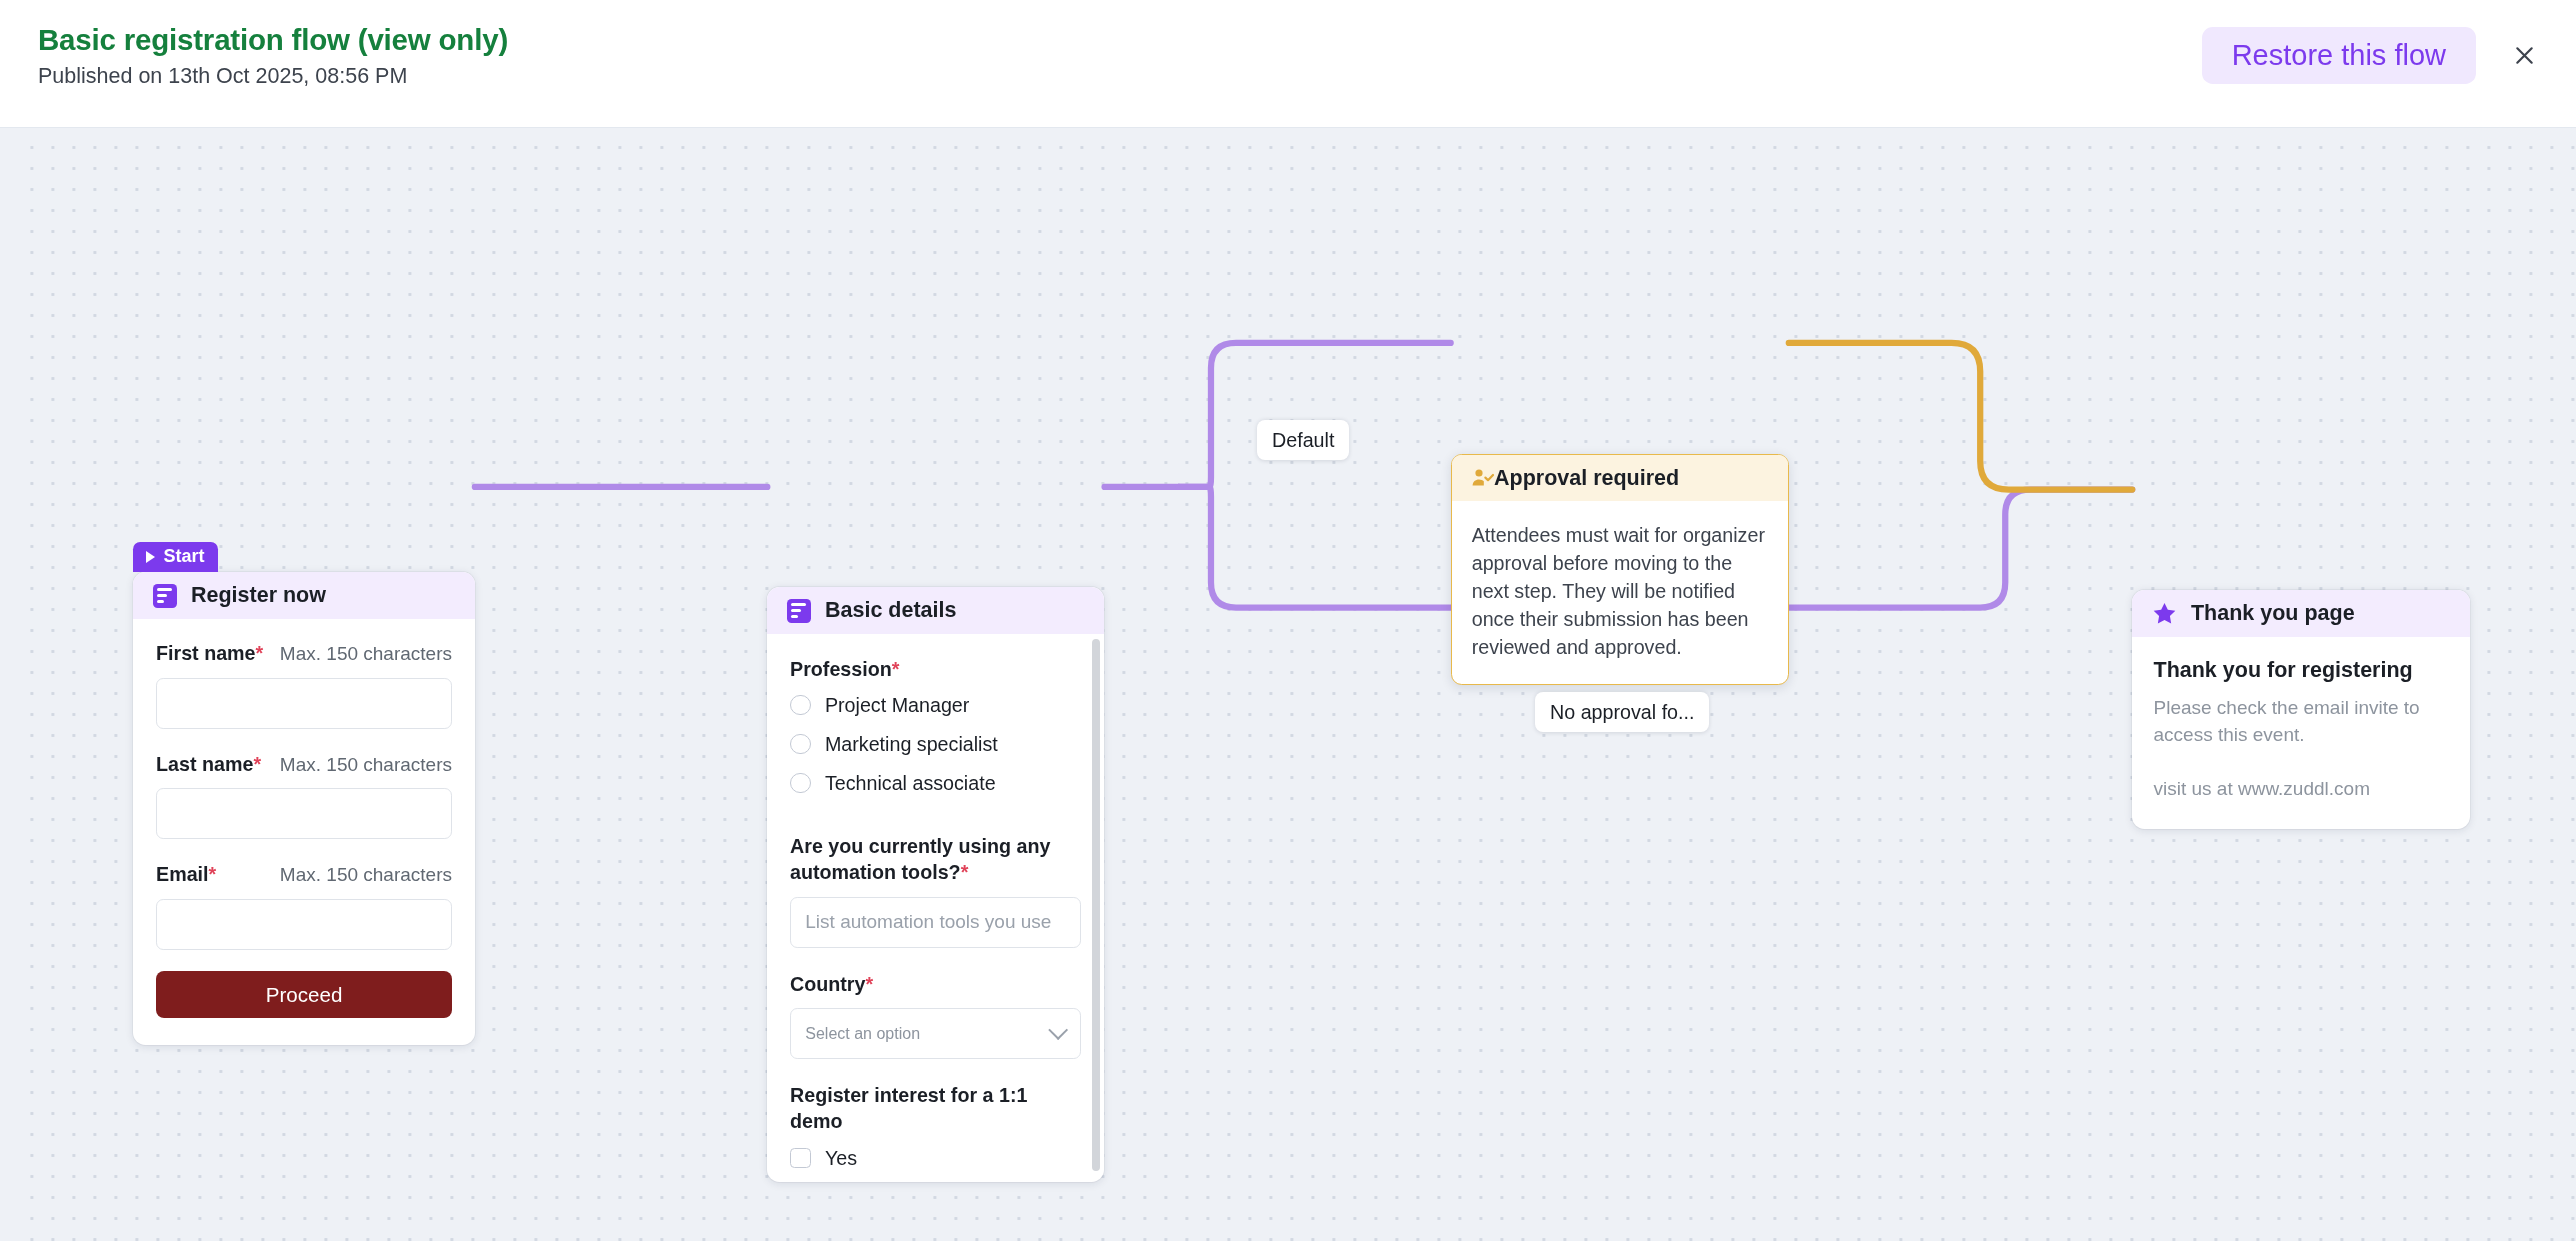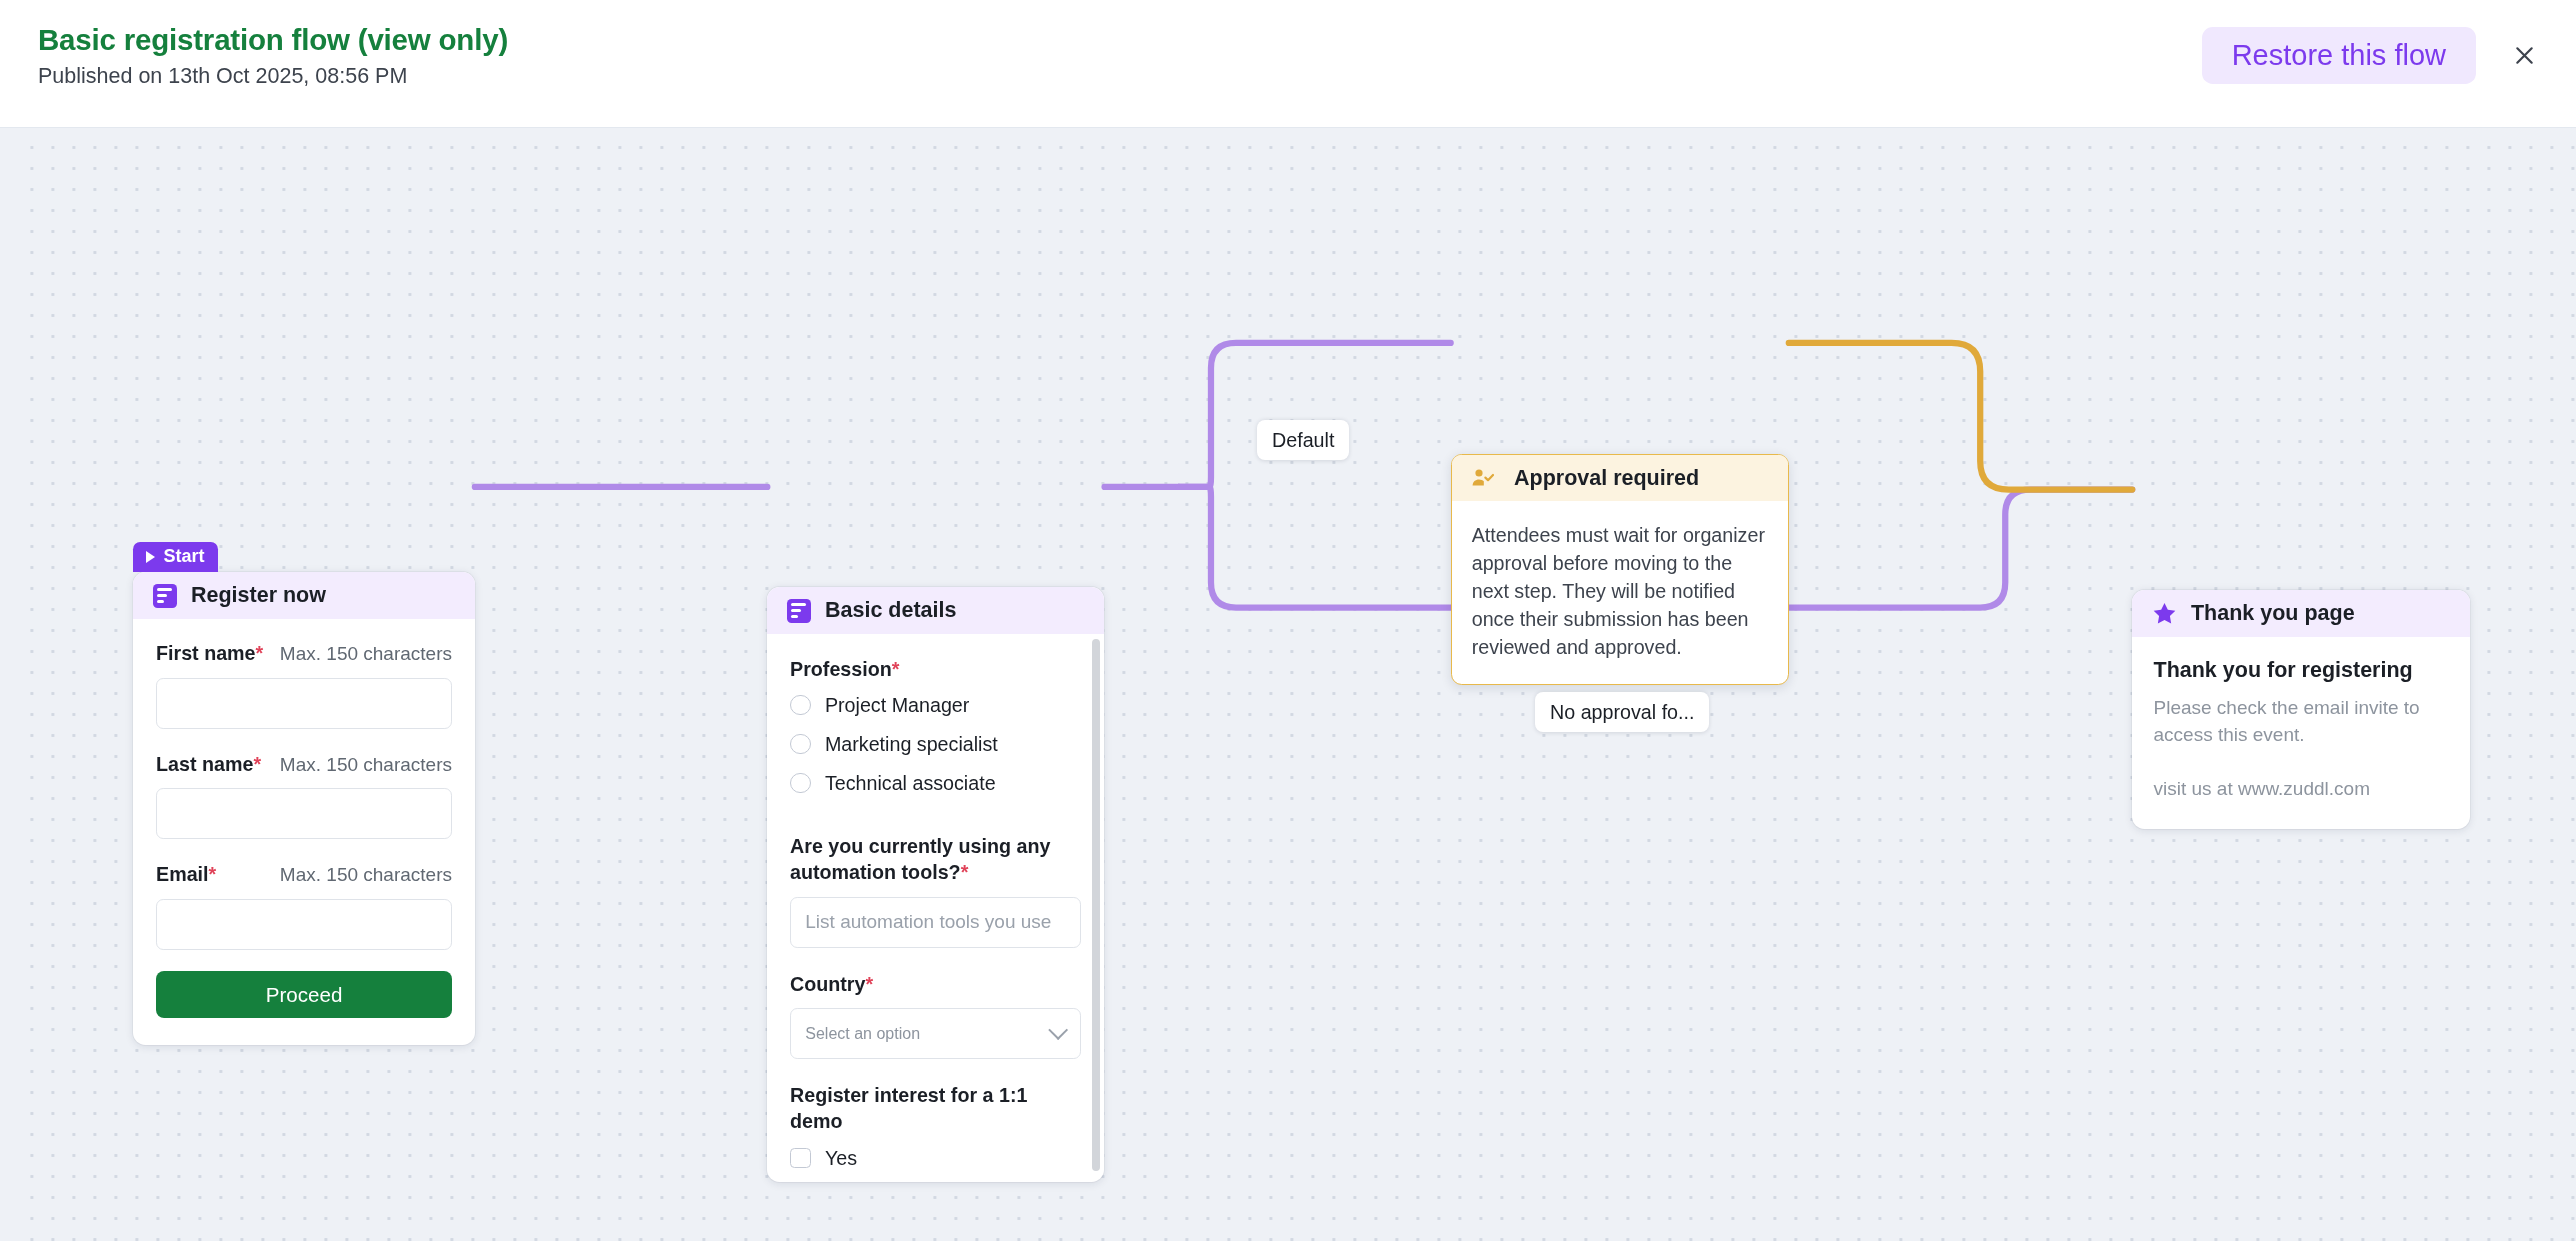--- a/index.html
+++ b/index.html
@@ -139,21 +139,21 @@
     font-family: inherit;
     padding: 0 14.3px;
     outline: none;
   }
   .text-input::placeholder { color: #9aa1ab; }
   .field-block { margin-bottom: 24px; }
   .field-block:last-of-type { margin-bottom: 0; }
   .proceed-btn {
     width: 100%; height: 47px;
     margin-top: 21.5px;
-    background: #15803d; color: #fff;
+    background: #7f1d1d; color: #fff;
     border: none; border-radius: 8px;
     font-size: 20.6px; font-family: inherit;
     cursor: pointer;
   }
 
   
   #node-basic {
     left: 751px; top: 459px; width: 337px; height: 595px;
     overflow: hidden;
   }
@@ -208,21 +208,21 @@
   #node-approval {
     left: 1435px; top: 326px; width: 338px;
     background: #ffffff;
     border: 1.4px solid #e8b94b;
     border-radius: 10.7px;
     box-shadow: 0 2.7px 10.7px rgba(24,32,54,0.12);
   }
   #node-approval .node-header {
     background: #fcf3e0; height: 46px;
     border-radius: 9px 9px 0 0;
-    padding: 0 18px; gap: 20px;
+    padding: 0 18px; gap: 0;
   }
   .tooltip-body {
     padding: 19.7px 19.7px 23px 19.7px;
     font-size: 19.7px; line-height: 28px; color: #3d434d;
   }
   .approve-icon { width: 24px; height: 24px; flex: 0 0 auto; display:block; }
 
   
   #node-thankyou { left: 2116px; top: 462px; width: 338px; }
   #node-thankyou .node-body { padding: 19.7px 21.5px 27px 21.5px; }

